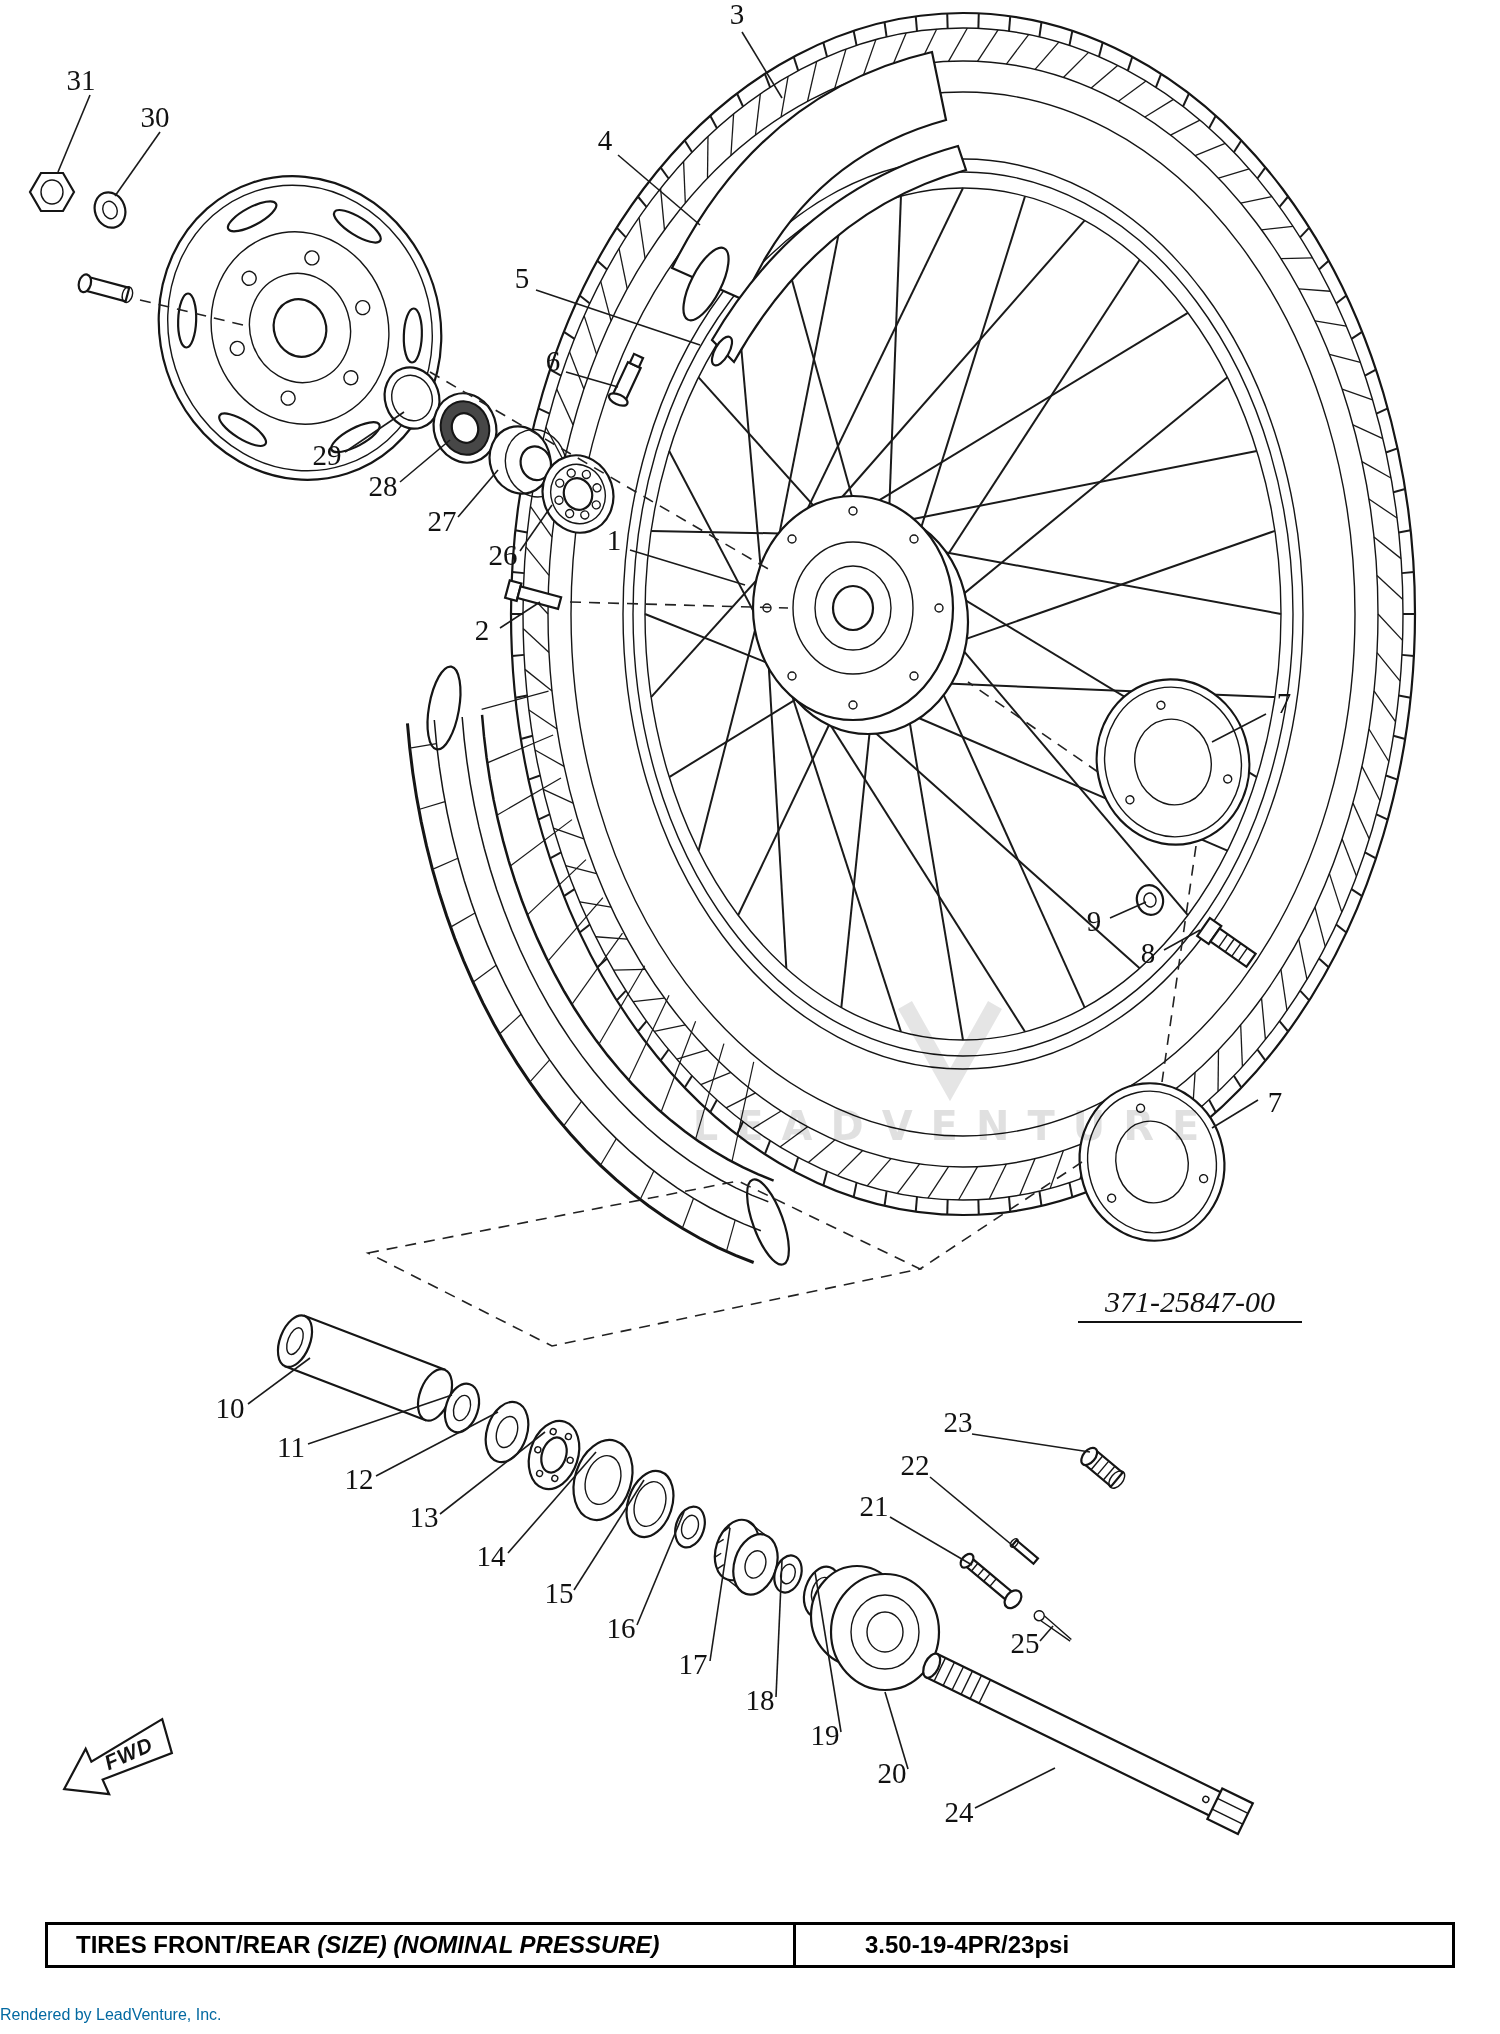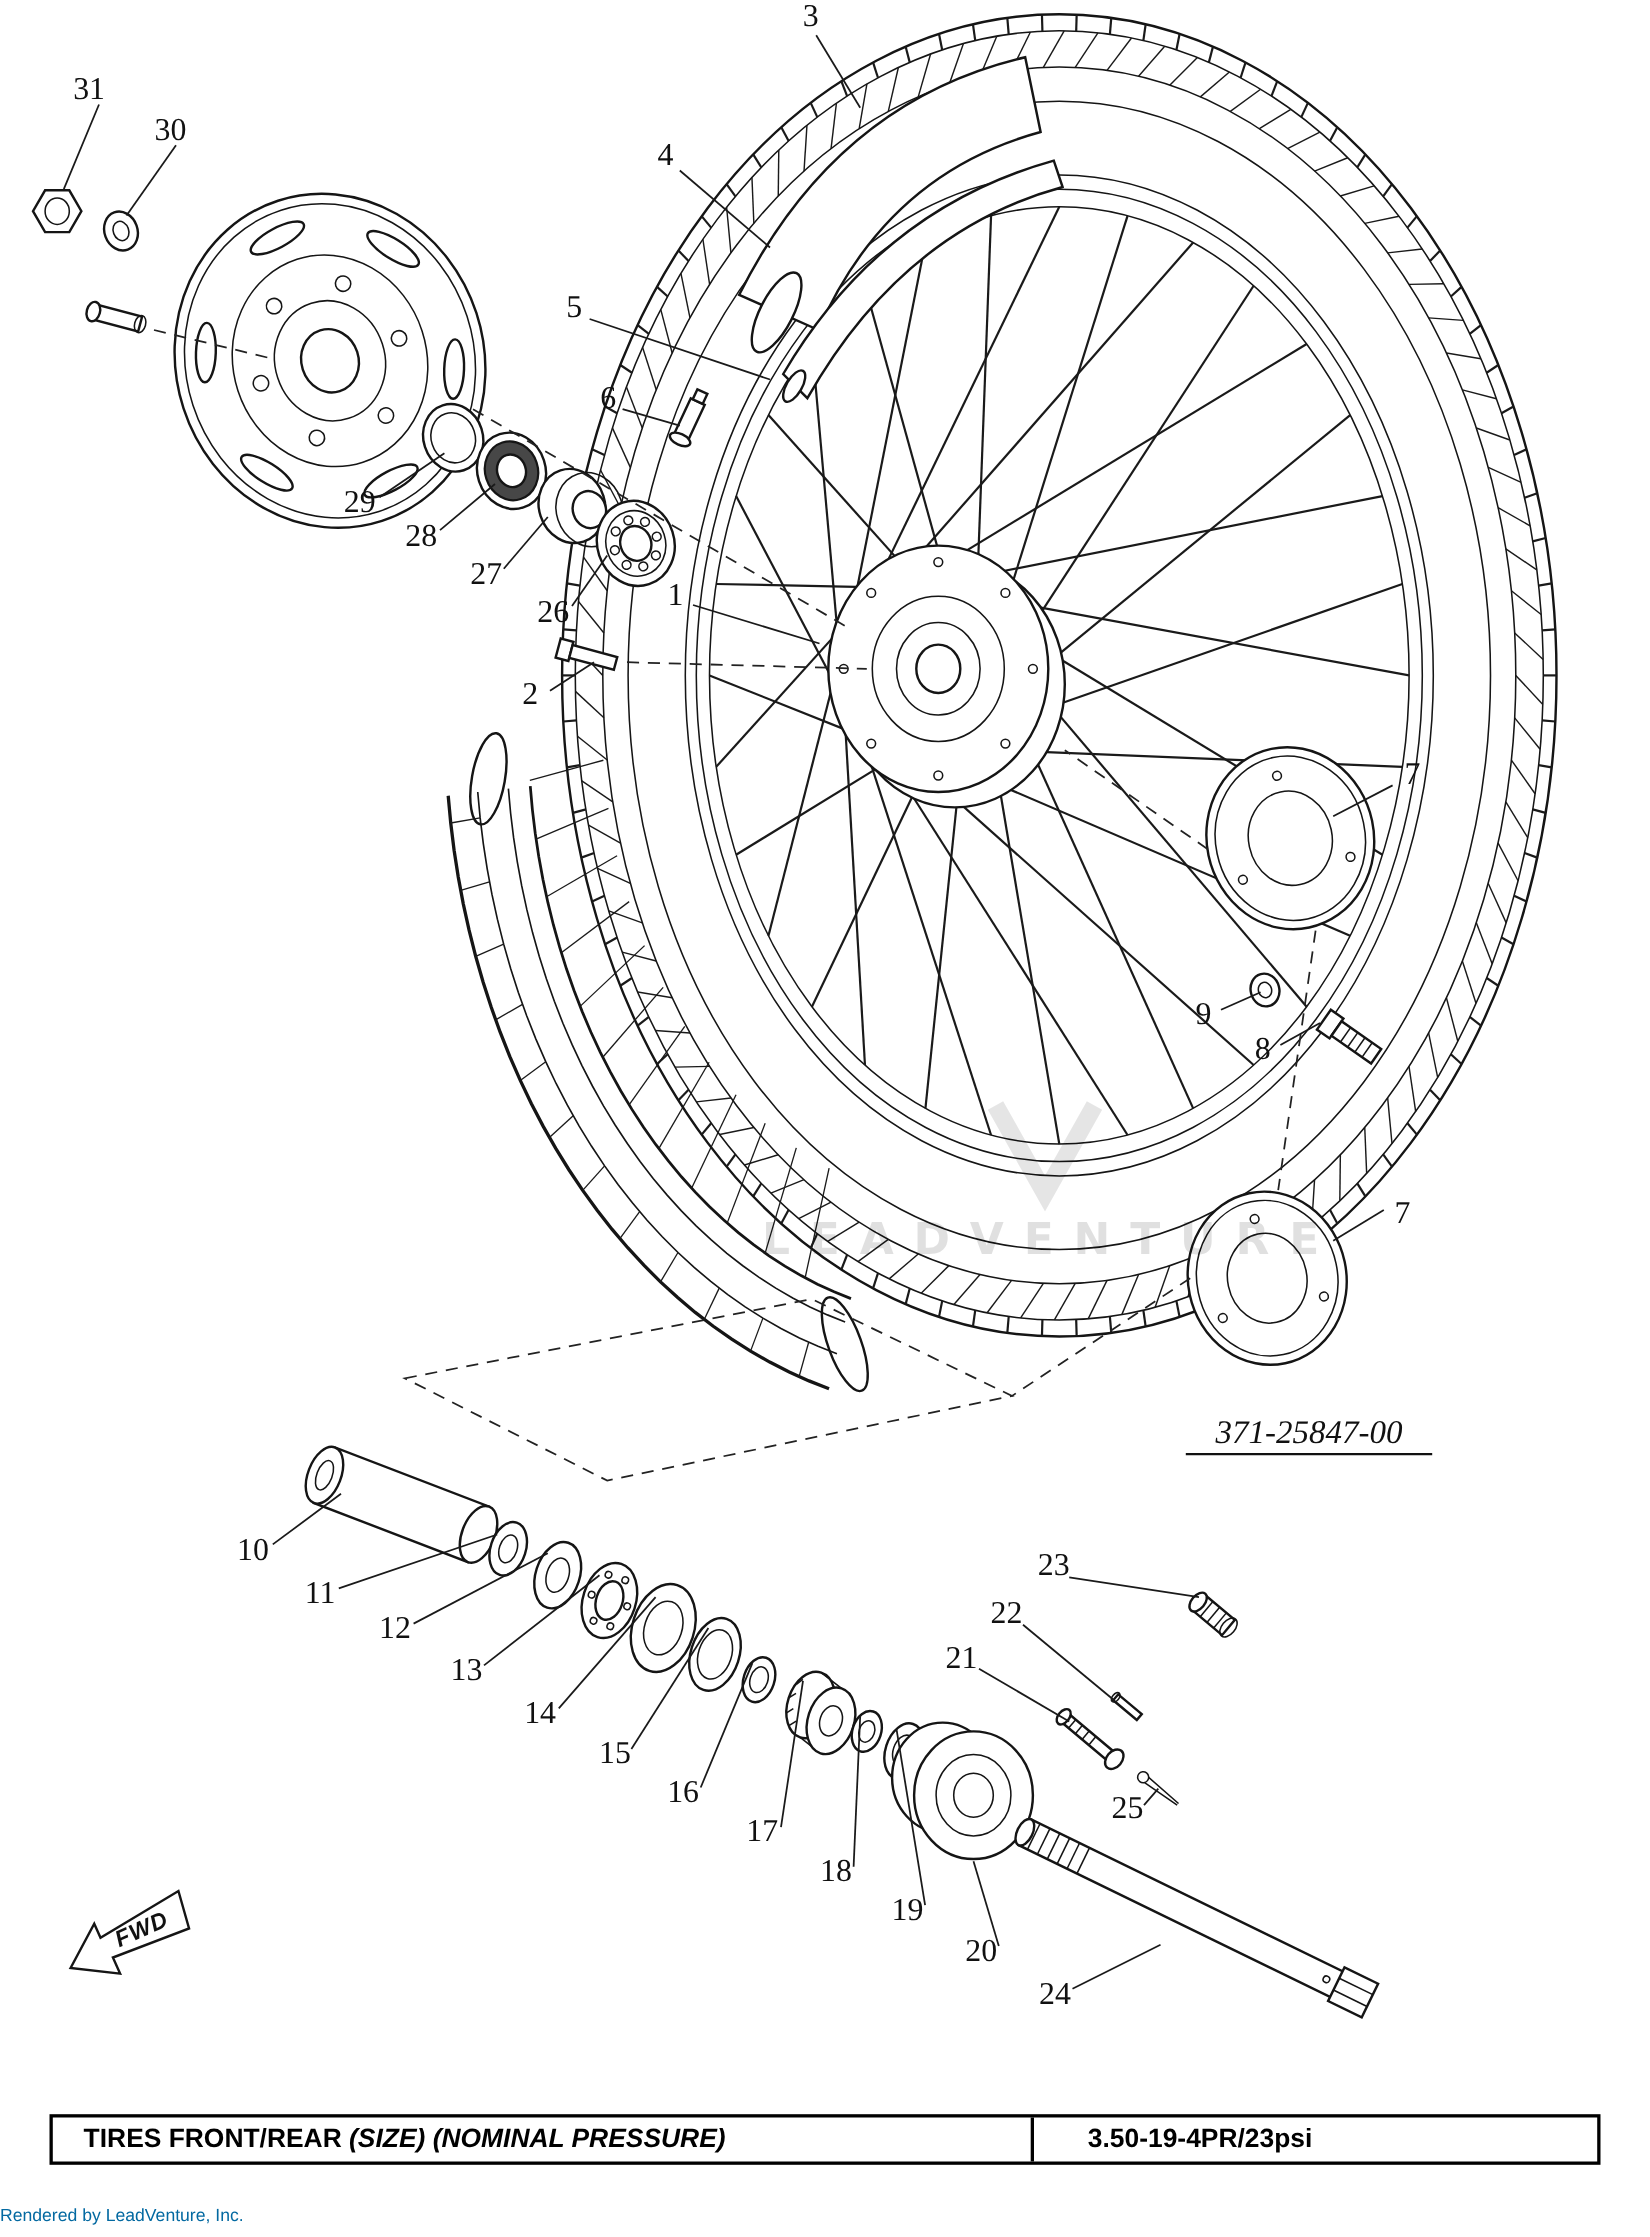--- a/index.html
+++ b/index.html
@@ -9,22 +9,22 @@
   .co{font:29px "Liberation Serif",serif;fill:#111;}
   .ld{stroke:#1a1a1a;stroke-width:1.6;}
   .dash{stroke:#222;stroke-width:1.6;fill:none;stroke-dasharray:11 8;}
   .pt{fill:#fff;stroke:#151515;stroke-width:2.2;}
   .thin{fill:none;stroke:#151515;stroke-width:1.4;}
   .wm{font:bold 40px "DejaVu Sans",sans-serif;fill:rgba(0,0,0,0.12);letter-spacing:18px;}
   .pn{font:italic 30px "Liberation Serif",serif;fill:#111;}
   .fwdtxt{font:bold italic 21px "Liberation Sans",sans-serif;fill:#111;letter-spacing:1px;}
   #spec-table{position:absolute;left:45px;top:1922px;width:1404px;height:40px;border:3px solid #000;
               display:flex;box-sizing:content-box;background:#fff;}
-  #spec-table .cell{display:flex;align-items:center;font-weight:bold;font-size:24px;color:#000;white-space:nowrap;overflow:hidden;}
-  #spec-table .c1{width:889px;padding-left:28px;box-sizing:border-box;}
+  #spec-table .cell{display:flex;align-items:center;font-weight:bold;font-size:24px;color:#000;white-space:nowrap;overflow:hidden;padding-left:20px;}
+  #spec-table .c1{width:745px;padding-left:28px;box-sizing:border-box;}
   #spec-table .c2{width:302px;border-left:3px solid #000;justify-content:center;}
   #spec-table .c3{flex:1;border-left:3px solid #000;justify-content:center;}
   #copyright{position:absolute;left:0;top:1964px;width:1500px;text-align:center;font-size:46px;color:#0a0a0a;white-space:nowrap;}
   #rendered-by{position:absolute;left:0;top:2006px;width:1500px;text-align:left;font-size:16px;color:#0369a1;}
 </style>
 </head>
 <body>
 
 <div id="page">
 

